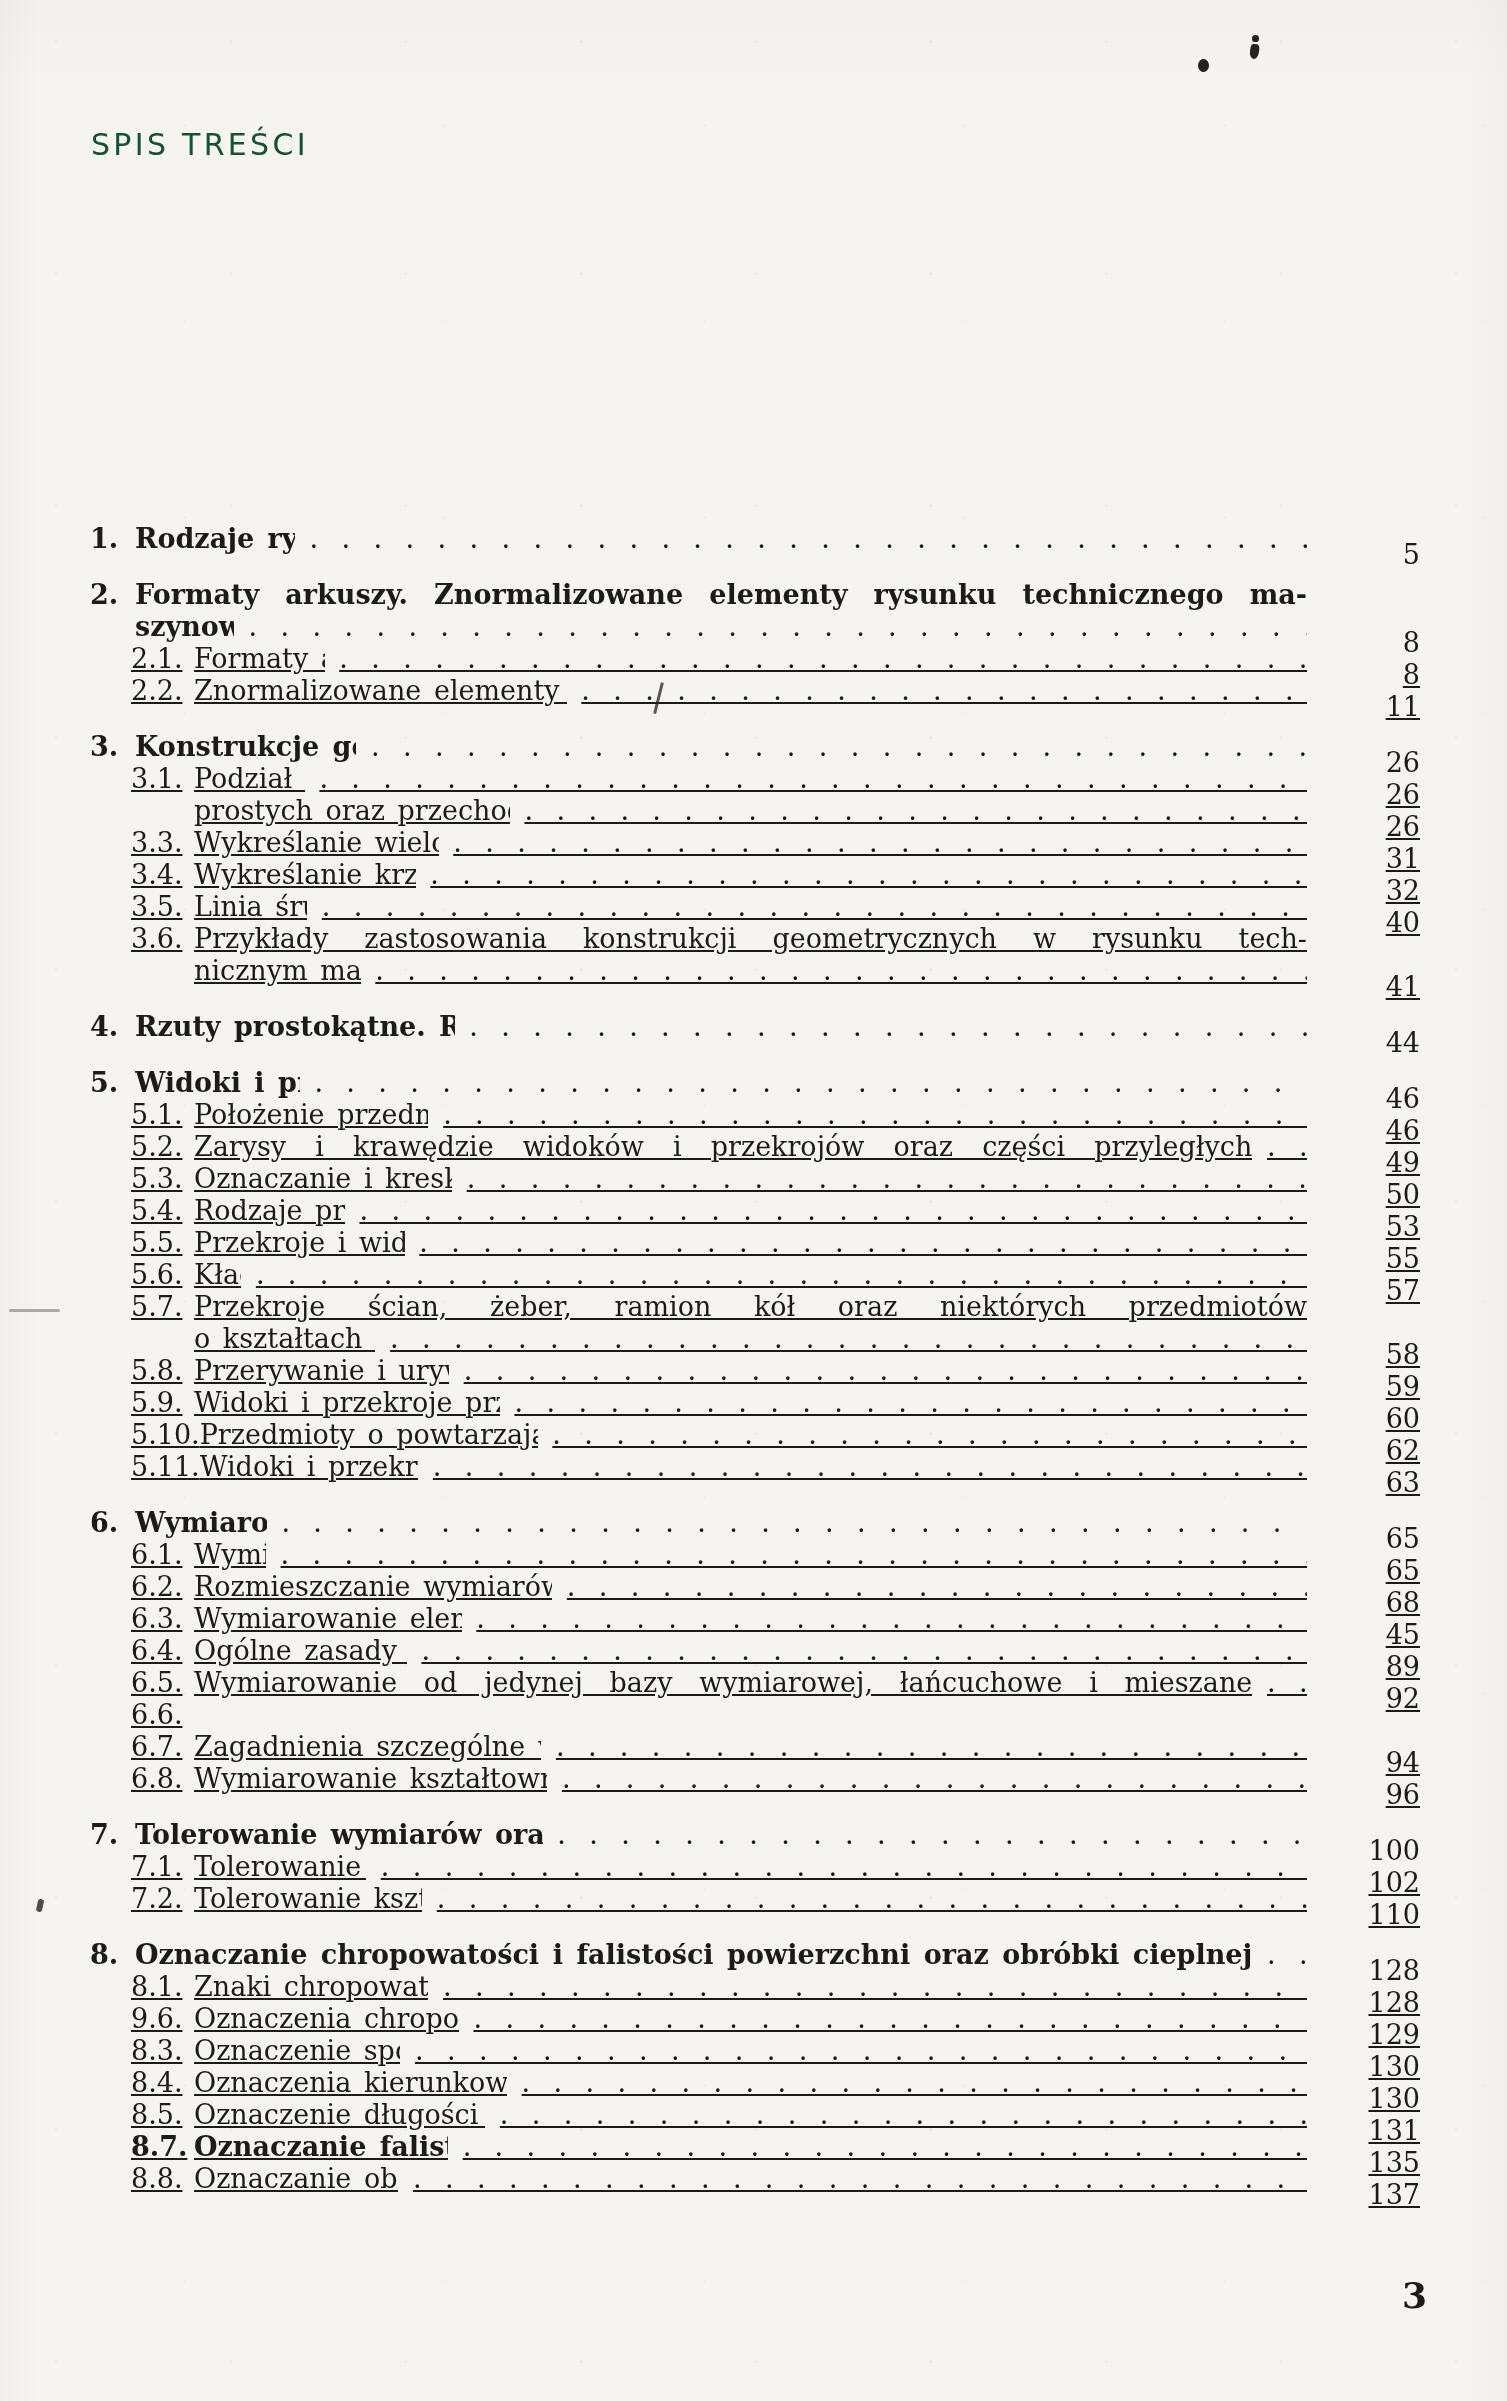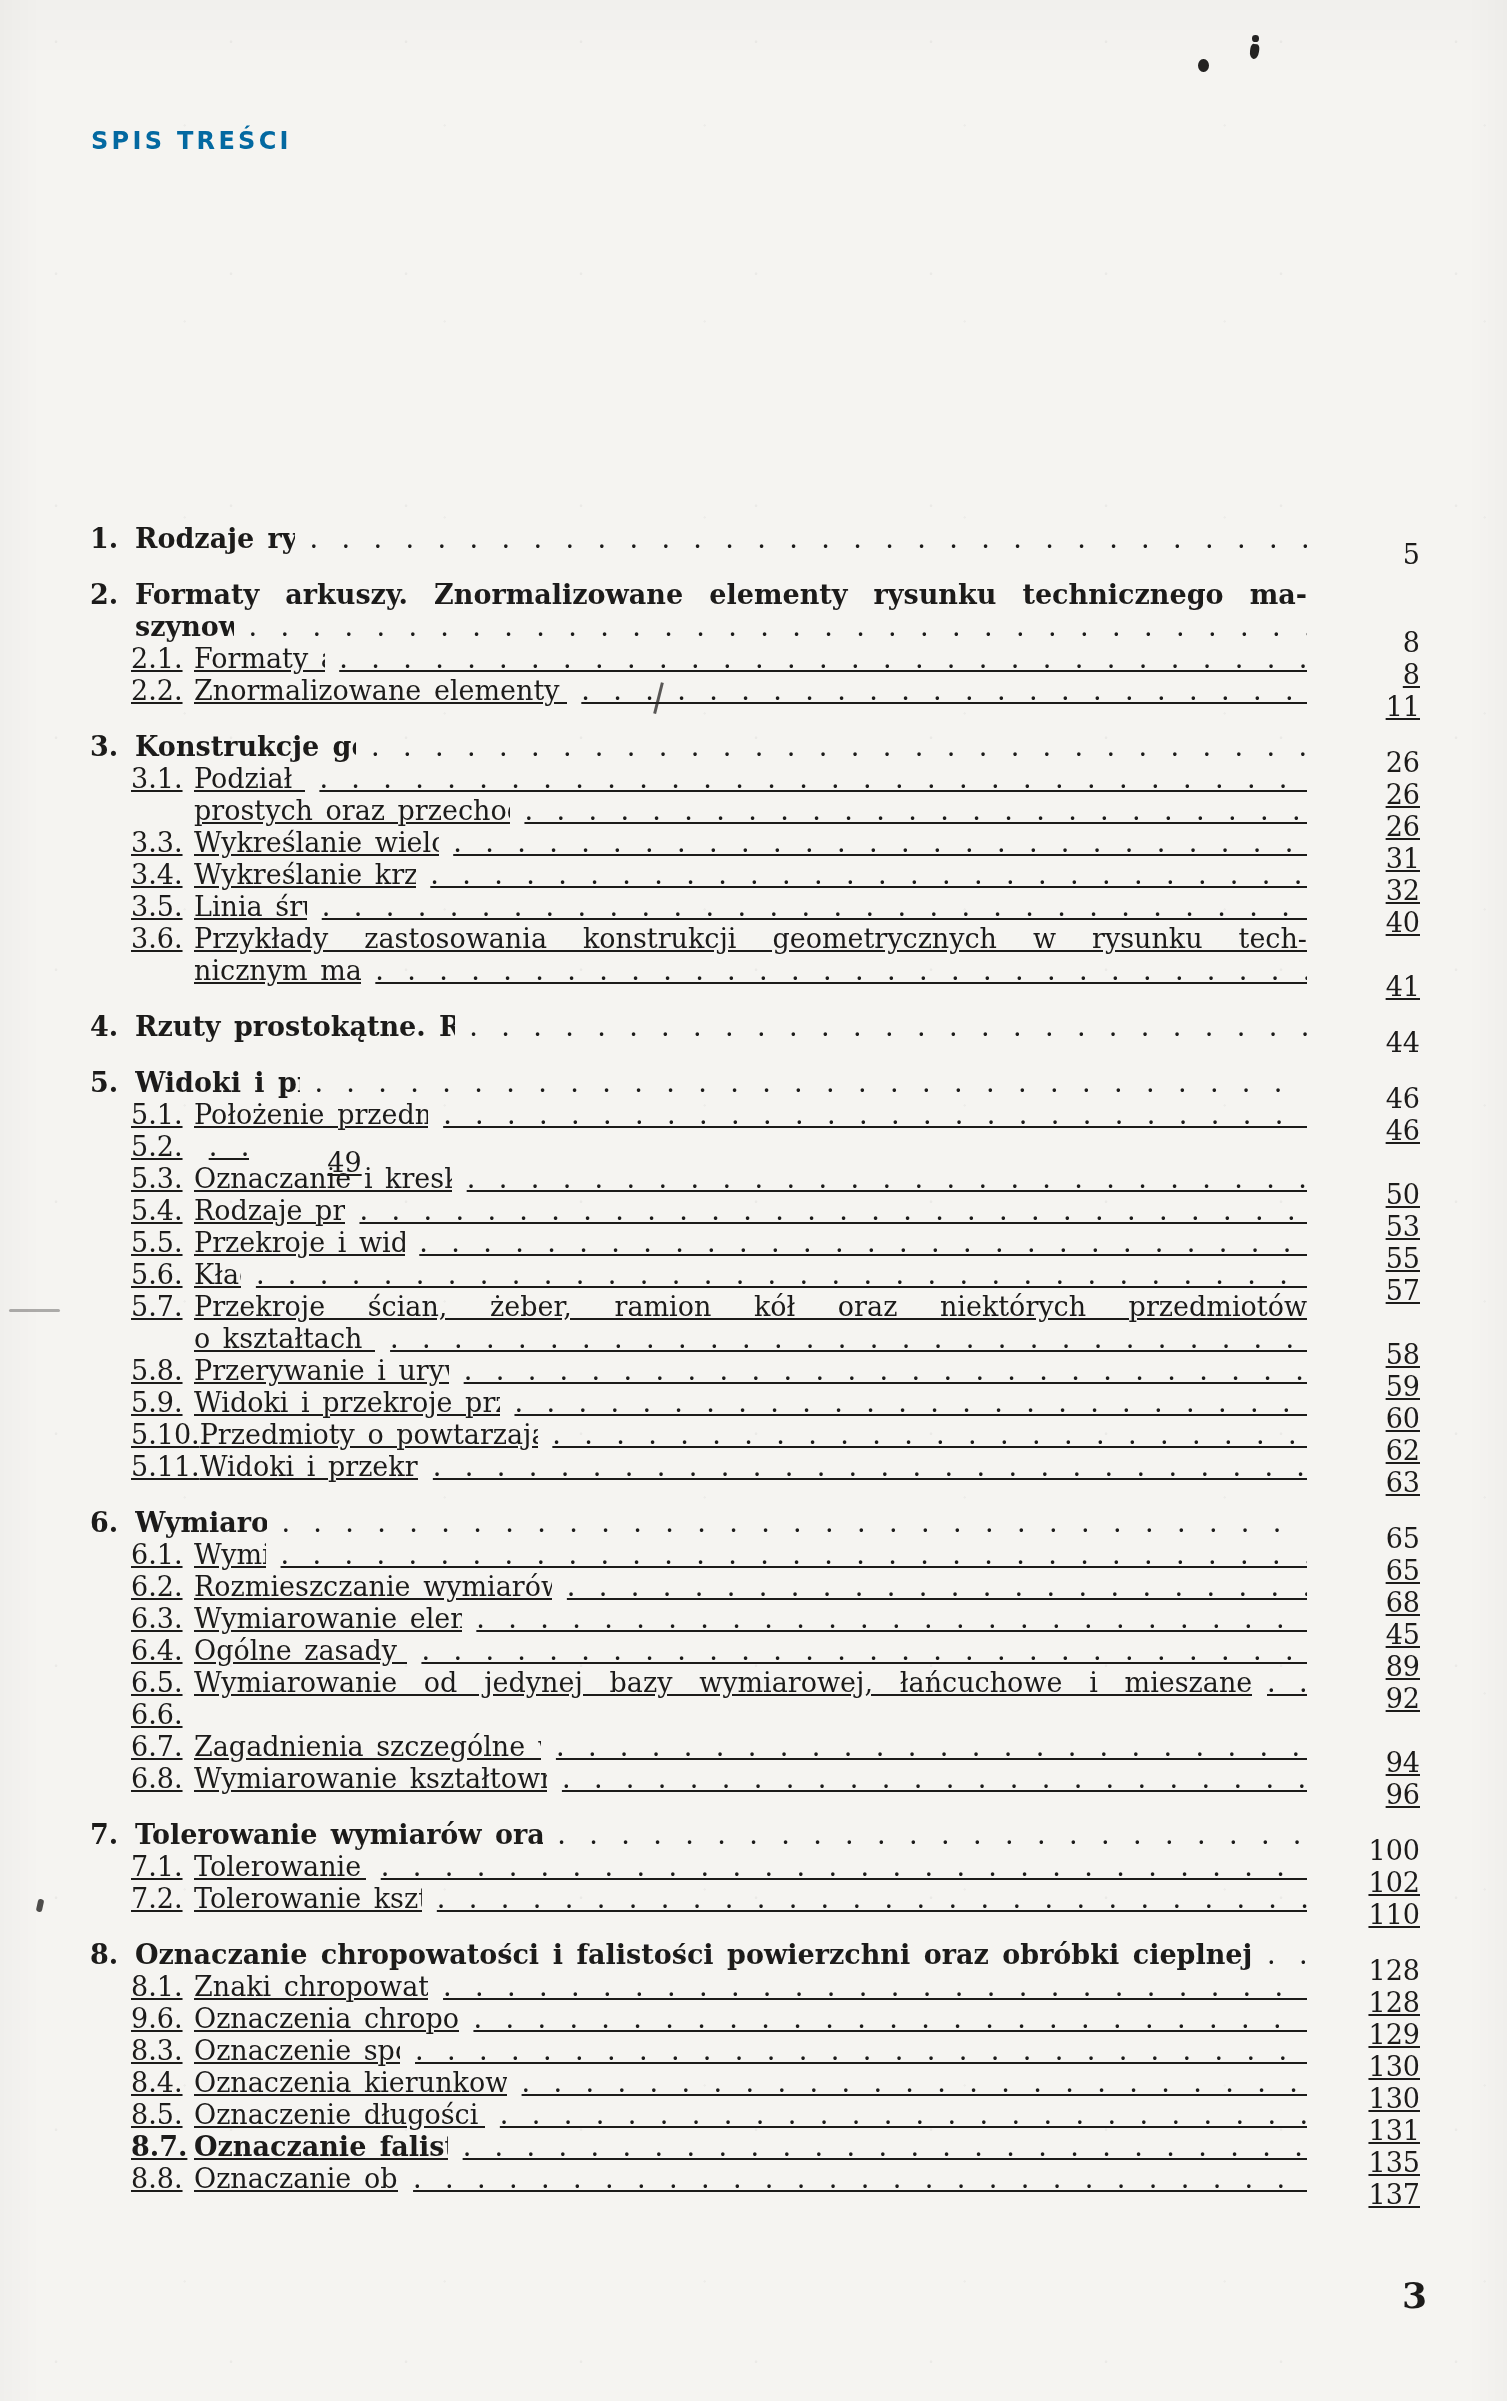--- a/index.html
+++ b/index.html
@@ -15,22 +15,22 @@
       radial-gradient(circle at 71% 64%, rgba(40,40,40,.04) 0 0.8px, transparent 1.5px),
       linear-gradient(180deg, rgba(0,0,0,.015), rgba(0,0,0,0) 80px),
       linear-gradient(90deg, rgba(0,0,0,.02), rgba(0,0,0,0) 40px, rgba(0,0,0,0) 1468px, rgba(0,0,0,.02));
     background-size:175px 232px, 260px 196px, 100% 100%, 100% 100%;
     font-family:"DejaVu Serif","Liberation Serif",serif;
     color:var(--ink);
   }
   .page-title{
     position:absolute;left:91px;top:127px;
     font-family:"DejaVu Sans","Liberation Sans",sans-serif;
-    font-weight:700;font-size:24px;letter-spacing:3.3px;
-    color:#0369a1;
+    font-weight:400;font-size:30px;letter-spacing:3.3px;
+    color:#14532d;
   }
   .toc{
     position:absolute;left:90px;top:499px;width:1330px;
     font-size:27px;line-height:32px;word-spacing:4px;
   }
   .entry{margin:0;}
   .entry.chapter{font-weight:700;margin-top:24px;}
   .entry.bold{font-weight:700;}
   .entry.sub{margin-left:41px;text-decoration:underline;}
   .row{display:flex;align-items:baseline;}
@@ -185,20 +185,21 @@
       <div class="row">
         <span class="num">5.1.</span>
         <span class="text">Położenie przedmiotu na rysunku</span>
         <span class="dots"></span>
         <span class="pagenum">46</span>
       </div>
     </div>
     <div class="entry sub">
       <div class="row">
         <span class="num">5.2.</span>
+        <span class="text grow">Zarysy i krawędzie widoków i przekrojów oraz części przyległych</span>
         <span class="dots small"></span>
         <span class="pagenum">49</span>
       </div>
     </div>
     <div class="entry sub">
       <div class="row">
         <span class="num">5.3.</span>
         <span class="text">Oznaczanie i kreskowanie przekrojów</span>
         <span class="dots"></span>
         <span class="pagenum">50</span>

